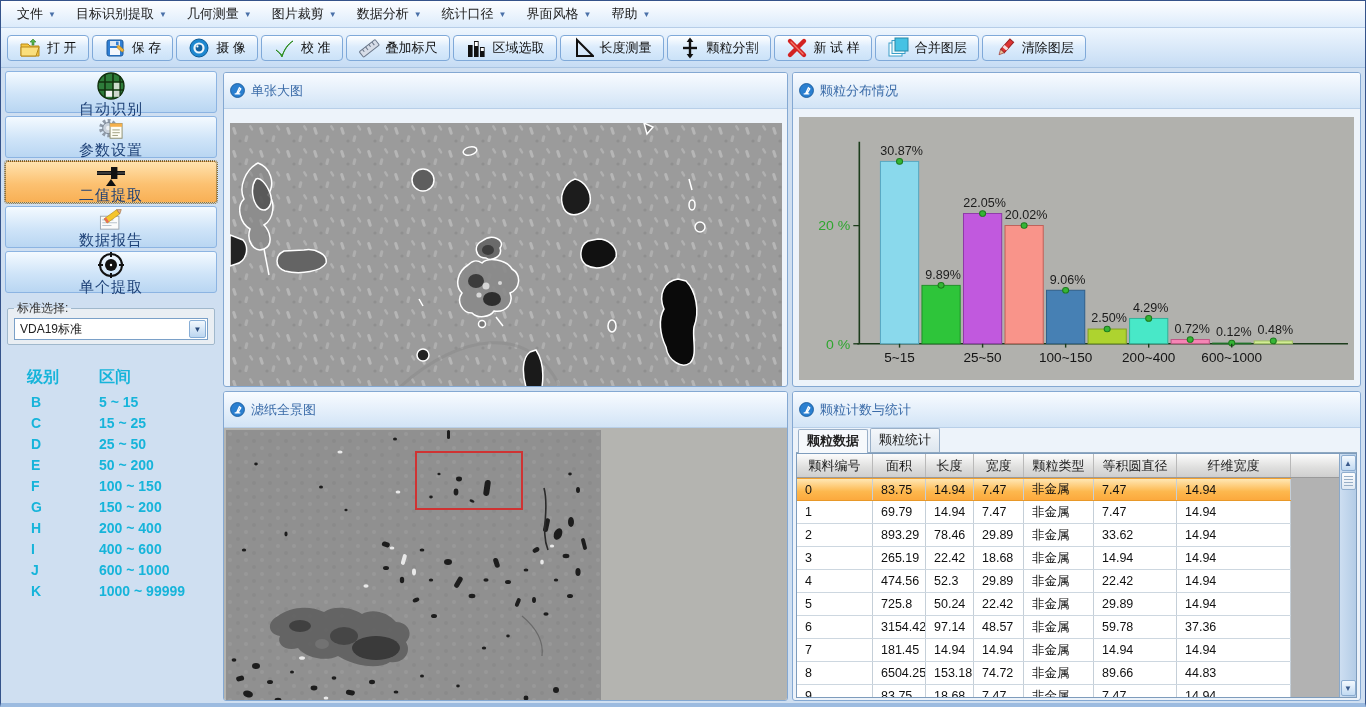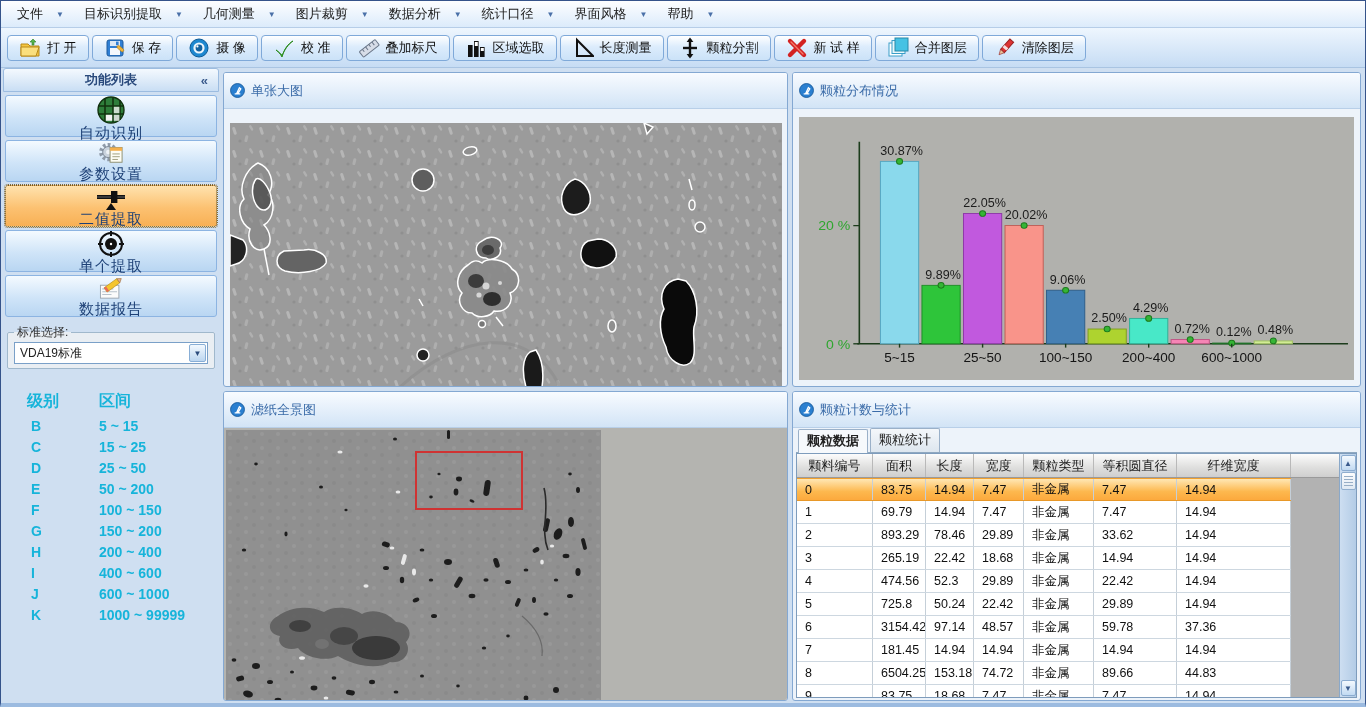--- a/index.html
+++ b/index.html
@@ -2,21 +2,21 @@
 <html><head>
 <meta charset="utf-8">
 <style>
   * { box-sizing: border-box; margin: 0; padding: 0; }
   html,body { width:1366px; height:707px; }
   body { font-family: "Liberation Sans", sans-serif; background:#cfdff1; overflow:hidden; }
   .window { width:1366px; height:707px; border:1px solid #35538a; border-bottom:4px solid #9cbbe0; background:#cfdff1; display:flex; flex-direction:column; }
 
   
   .menubar { height:27px; background:linear-gradient(#fdfeff,#dcebfb); border-bottom:1px solid #b6cde8; display:flex; align-items:center; padding:0 6px; flex:none; }
-  .menu-item { display:flex; align-items:center; gap:13px; padding:3px 10px; font-size:13px; color:#1a1a1a; cursor:default; }
+  .menu-item { display:flex; align-items:center; gap:5px; padding:3px 10px; font-size:13px; color:#1a1a1a; cursor:default; }
   .menu-item .caret { font-size:8px; color:#4a70a8; }
 
   
   .toolbar { height:40px; background:linear-gradient(#eef6fe,#c6dcf4); border-bottom:1px solid #a9c4e2; display:flex; align-items:center; gap:3px; padding:0 6px; flex:none; }
   .tool-btn { height:26px; display:flex; align-items:center; gap:6px; padding:0 11px; font-size:13px; color:#111;
               background:linear-gradient(#ffffff,#dcecfc 45%,#cbe2f8); border:1px solid #7fa9d9; border-radius:4px; }
   .tool-btn svg { flex:none; }
 
   
   .main { flex:1; display:flex; min-height:0; }
@@ -201,24 +201,20 @@
             <path d="M8.6,15 h5 l-2.5,5 z" fill="#e8c49a" stroke="#922" stroke-width=".6"></path>
           </g>
         </svg>
         <span>清除图层</span>
       </div>
     </div>
 
   <div class="main">
 
     <div class="sidebar">
-      <div class="sidebar-header">
-        <span>功能列表</span>
-        <span class="collapse">«</span>
-      </div>
       <div id="side-buttons">
           <div class="side-btn">
             <span class="ic">
               <svg width="30" height="28" viewBox="0 0 30 28">
                 <circle cx="15" cy="14" r="13" fill="#2e7d3a" stroke="#12320f" stroke-width="1.4"></circle>
                 <path d="M2,10 h26 M2,18 h26 M9,2 v24 M17,1.4 v25.2 M24,4 v20" stroke="#12320f" stroke-width="1.6" fill="none"></path>
                 <rect x="9.8" y="18.8" width="6.4" height="6" fill="#f2f2f2"></rect>
                 <rect x="17.8" y="18.8" width="5.6" height="6" fill="#cfd8cf"></rect>
                 <rect x="17.8" y="10.8" width="5.6" height="6.4" fill="#e8ece8" opacity=".85"></rect>
               </svg>
@@ -244,42 +240,42 @@
                 <rect x="1" y="9" width="28" height="4" fill="#111"></rect>
                 <rect x="1" y="10.4" width="28" height="1.2" fill="#555"></rect>
                 <rect x="15" y="5" width="6.4" height="12" fill="#111"></rect>
                 <path d="M10,24 l10,0 -5,-7 z" fill="#111"></path>
               </svg>
             </span>
             <span class="lbl">二值提取</span>
           </div>
           <div class="side-btn">
             <span class="ic">
-              <svg width="26" height="26" viewBox="0 0 26 26">
-                <circle cx="13" cy="13" r="11" fill="none" stroke="#111" stroke-width="2"></circle>
-                <circle cx="13" cy="13" r="6" fill="#111"></circle>
-                <path d="M13,0 v5 M13,21 v5 M0,13 h5 M21,13 h5" stroke="#111" stroke-width="2"></path>
-                <circle cx="13" cy="13" r="1.2" fill="#fff"></circle>
-              </svg>
-            </span>
-            <span class="lbl">单个提取</span>
-          </div>
-          <div class="side-btn">
-            <span class="ic">
               <svg width="27" height="24" viewBox="0 0 28 26">
                 <rect x="2" y="10" width="20" height="14" fill="#fbfbfb" stroke="#9aa4ae"></rect>
                 <path d="M4,14 h12 M4,17 h16 M4,20 h10" stroke="#b8c2cc" stroke-width="1.2"></path>
                 <g transform="rotate(-36 15 10)">
                   <rect x="6" y="7" width="17" height="5.6" fill="#f5c52e" stroke="#b8901a" stroke-width=".7"></rect>
                   <path d="M23,7 l4,2.8 -4,2.8 z" fill="#e8b088" stroke="#9a6a3a" stroke-width=".6"></path>
                   <rect x="6" y="7" width="2.6" height="5.6" fill="#e86a5a"></rect>
                 </g>
               </svg>
             </span>
             <span class="lbl">数据报告</span>
+          </div>
+          <div class="side-btn">
+            <span class="ic">
+              <svg width="26" height="26" viewBox="0 0 26 26">
+                <circle cx="13" cy="13" r="11" fill="none" stroke="#111" stroke-width="2"></circle>
+                <circle cx="13" cy="13" r="6" fill="#111"></circle>
+                <path d="M13,0 v5 M13,21 v5 M0,13 h5 M21,13 h5" stroke="#111" stroke-width="2"></path>
+                <circle cx="13" cy="13" r="1.2" fill="#fff"></circle>
+              </svg>
+            </span>
+            <span class="lbl">单个提取</span>
           </div>
         </div>
 
 
       <fieldset class="group">
         <legend>标准选择:</legend>
         <div class="select">
           <span class="sel-text">VDA19标准</span>
           <span class="dd">▼</span>
         </div>

